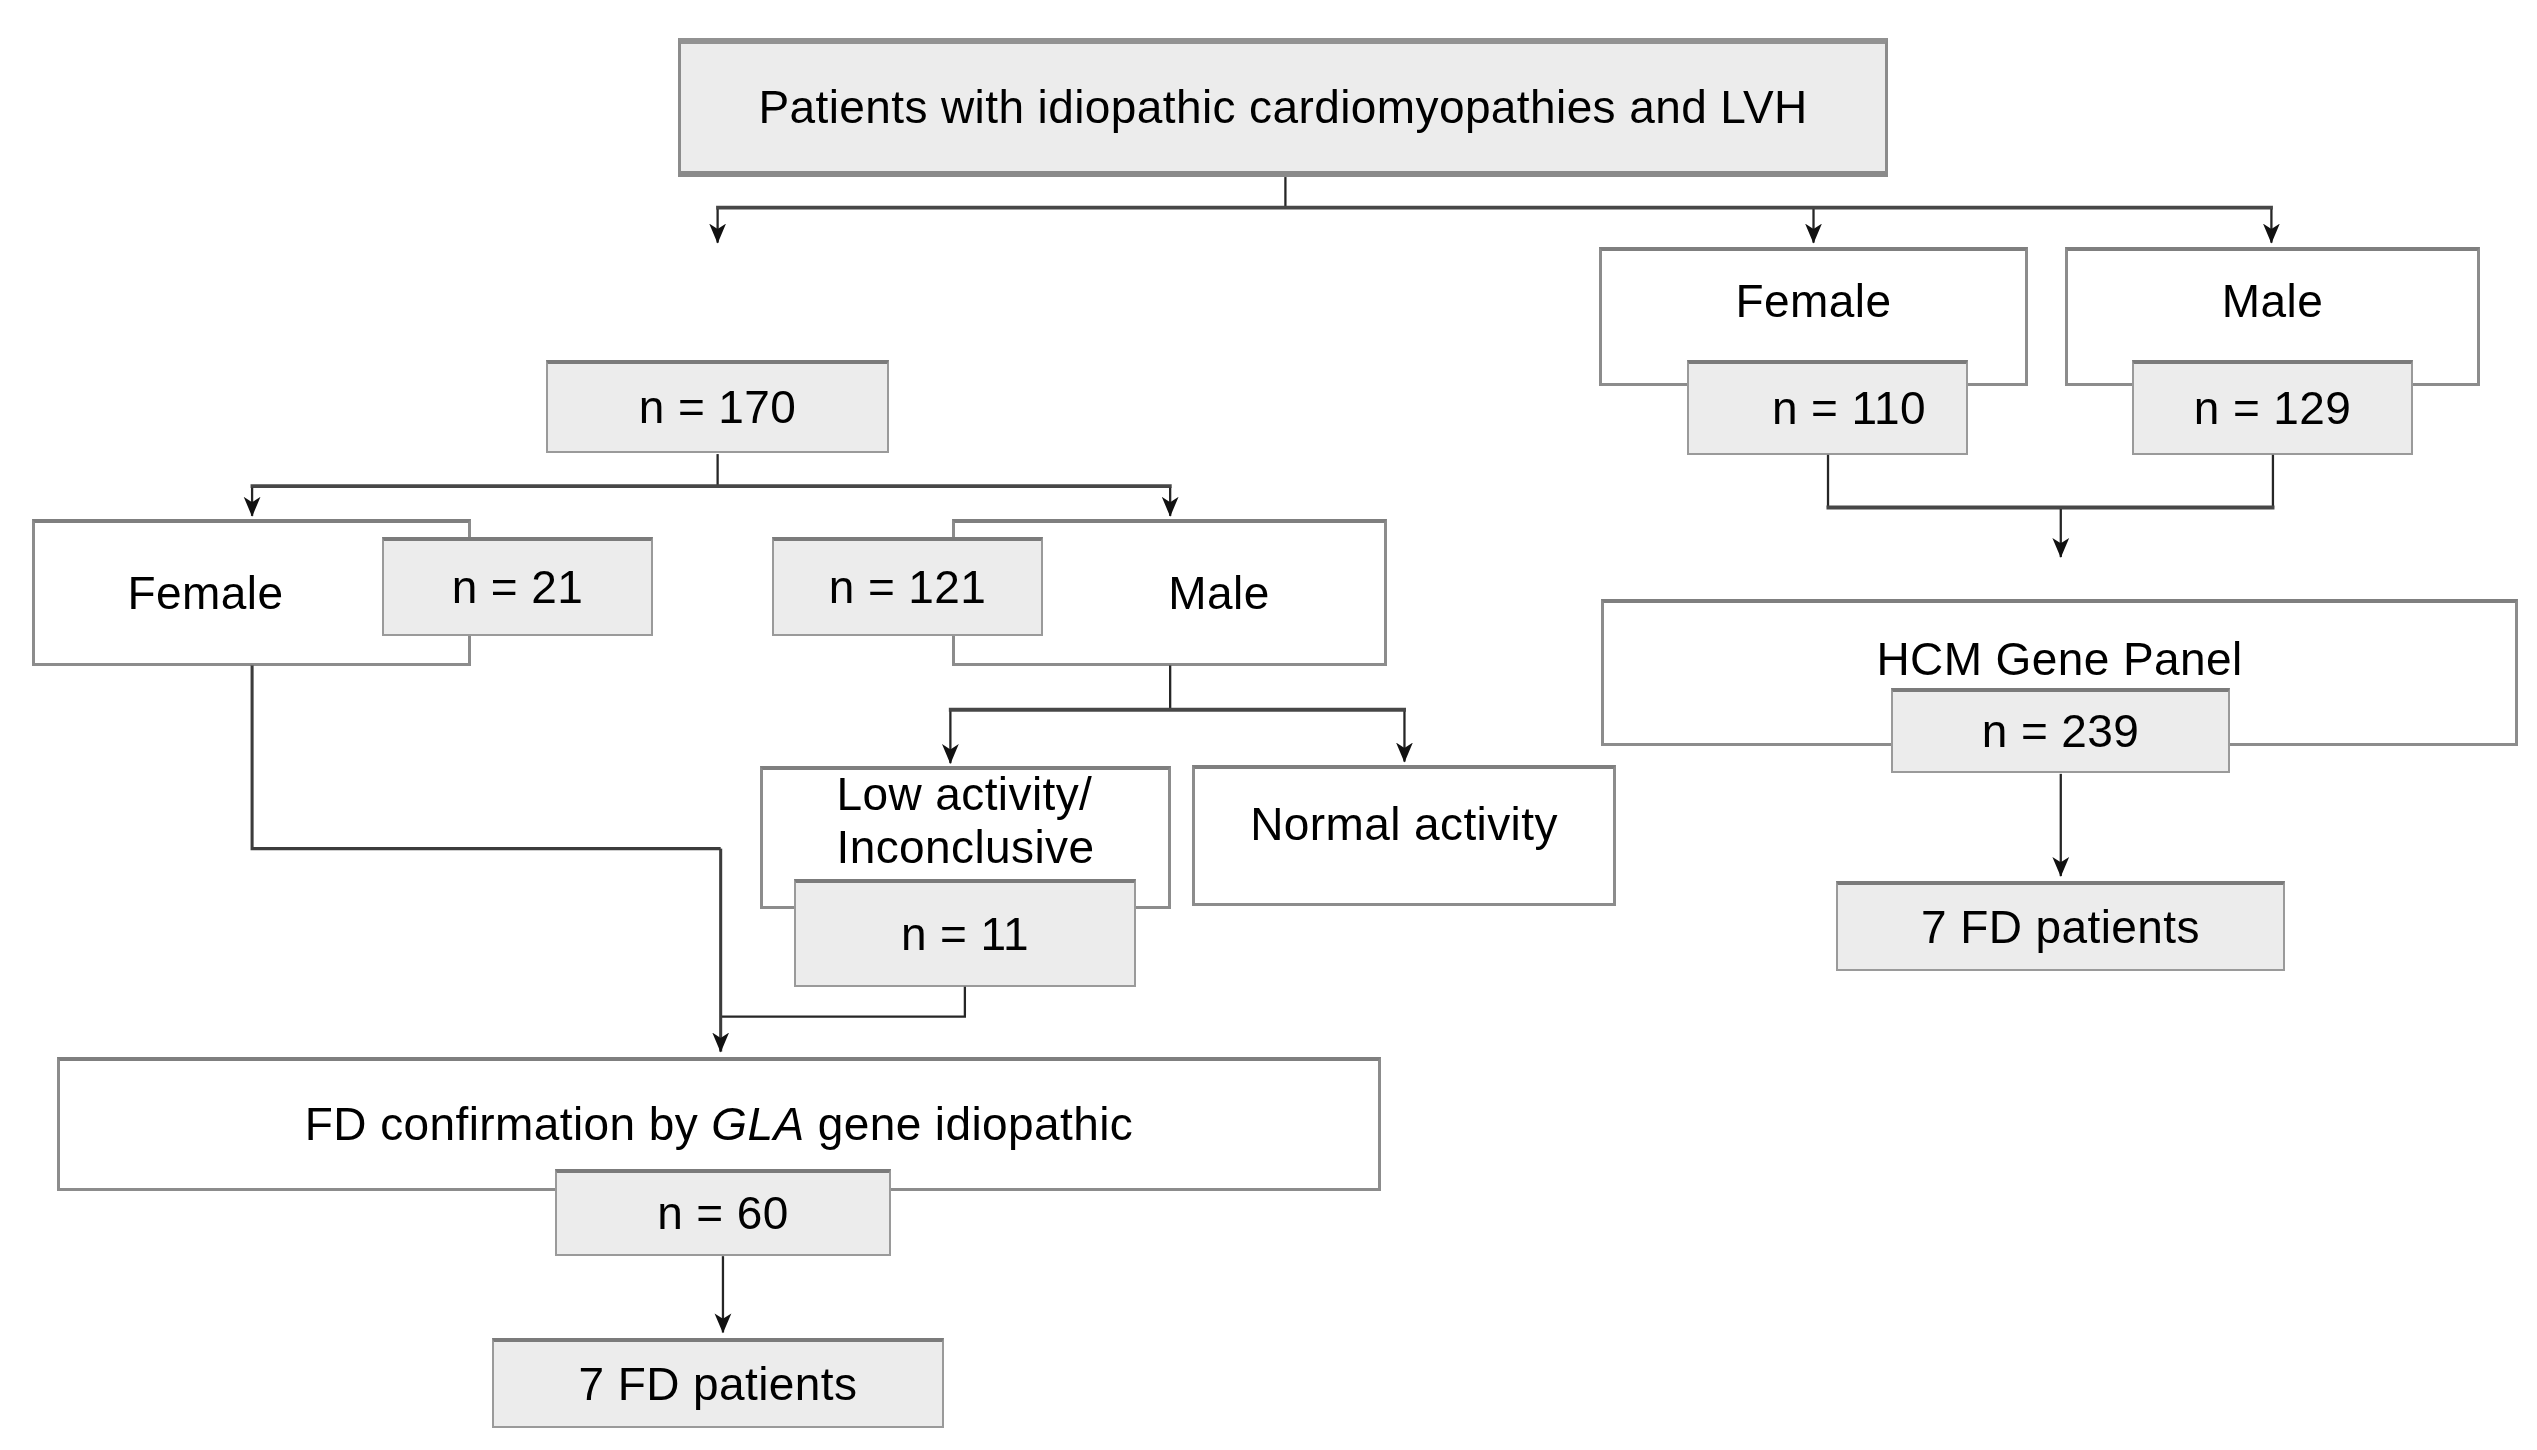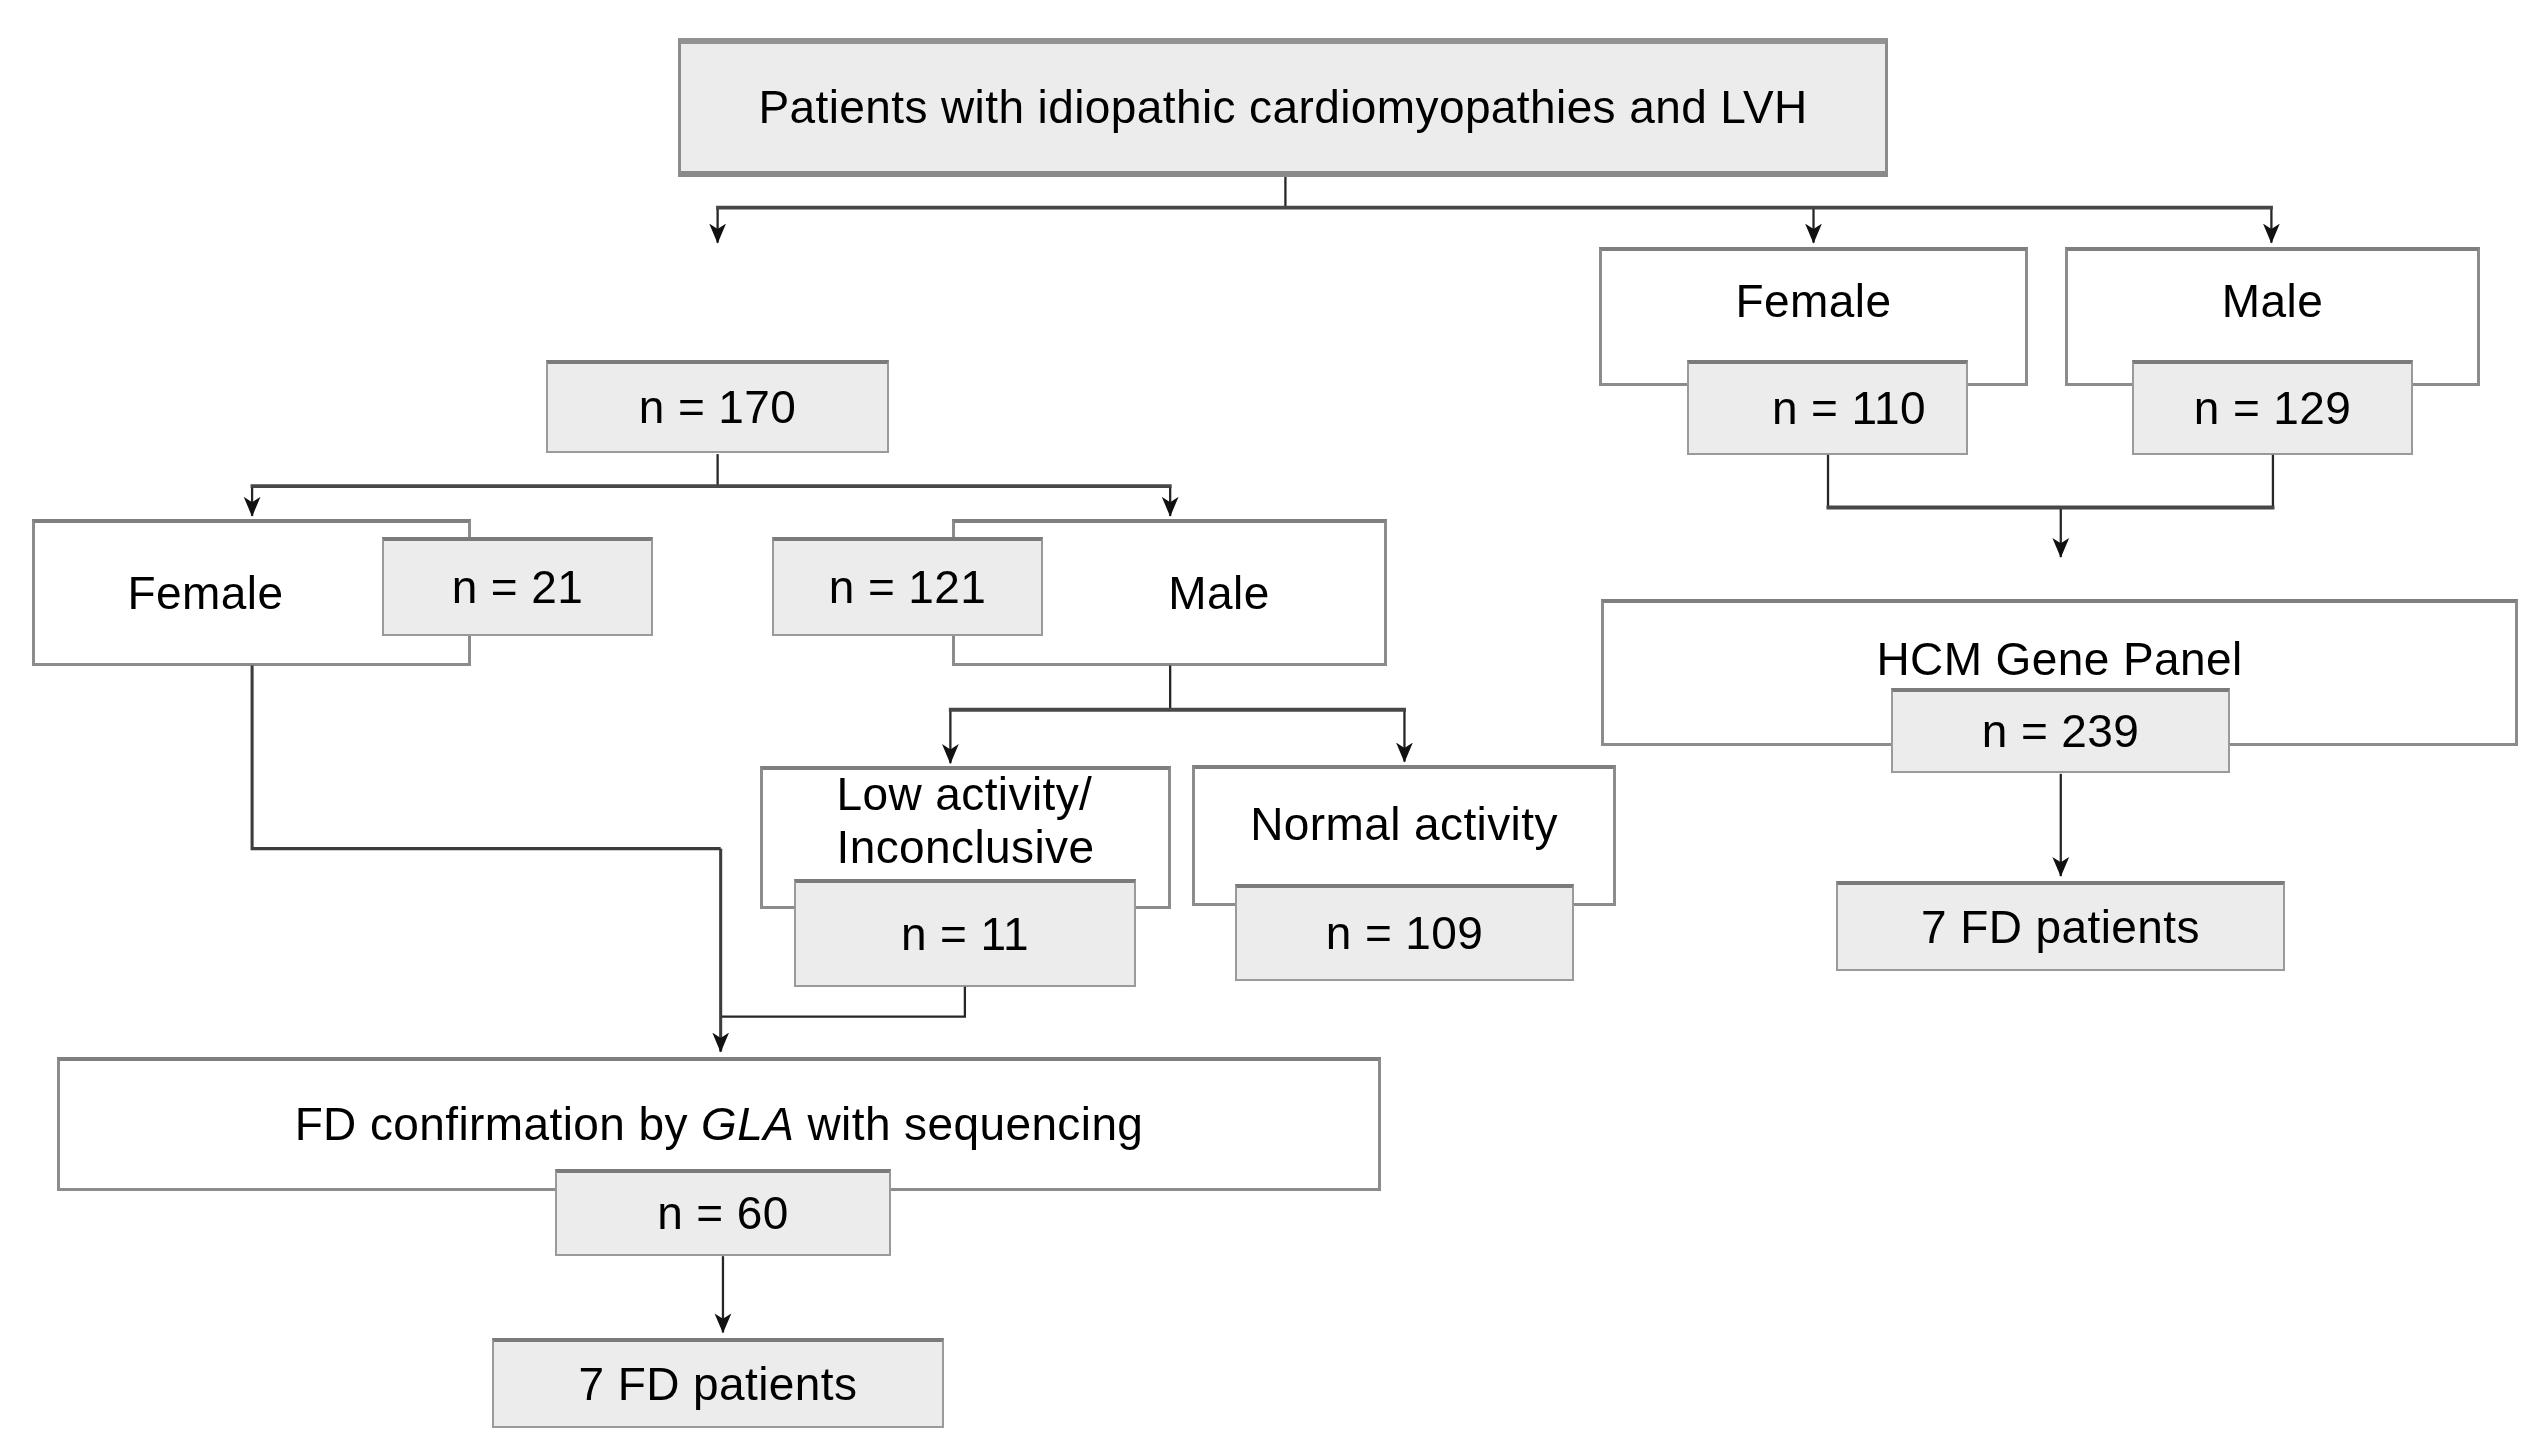--- a/index.html
+++ b/index.html
@@ -122,27 +122,24 @@
       <span>Inconclusive</span>
     </span>
   </div>
   <div class="bx g" style="left:794px;top:879px;width:342px;height:108px;">
     <span>n = 11</span>
   </div>
 
   <div class="bx w" style="left:1192px;top:765px;width:424px;height:141px;padding-bottom:23px;">
     <span>Normal activity</span>
   </div>
-  <div class="bx g" style="left:1235px;top:884px;width:339px;height:97px;">
-    <span>n = 109</span>
-  </div>
 
   <div class="bx w" style="left:57px;top:1057px;width:1324px;height:134px;">
     <span>
-      <span>FD confirmation by </span><i>GLA</i><span> with sequencing</span>
+      <span>FD confirmation by </span><i>GLA</i><span> gene idiopathic</span>
     </span>
   </div>
   <div class="bx g" style="left:555px;top:1169px;width:336px;height:87px;">
     <span>n = 60</span>
   </div>
   <div class="bx g" style="left:492px;top:1338px;width:452px;height:90px;">
     <span>7 FD patients</span>
   </div>
 
   <div class="bx w" style="left:1599px;top:247px;width:429px;height:139px;padding-bottom:30.5px;">

